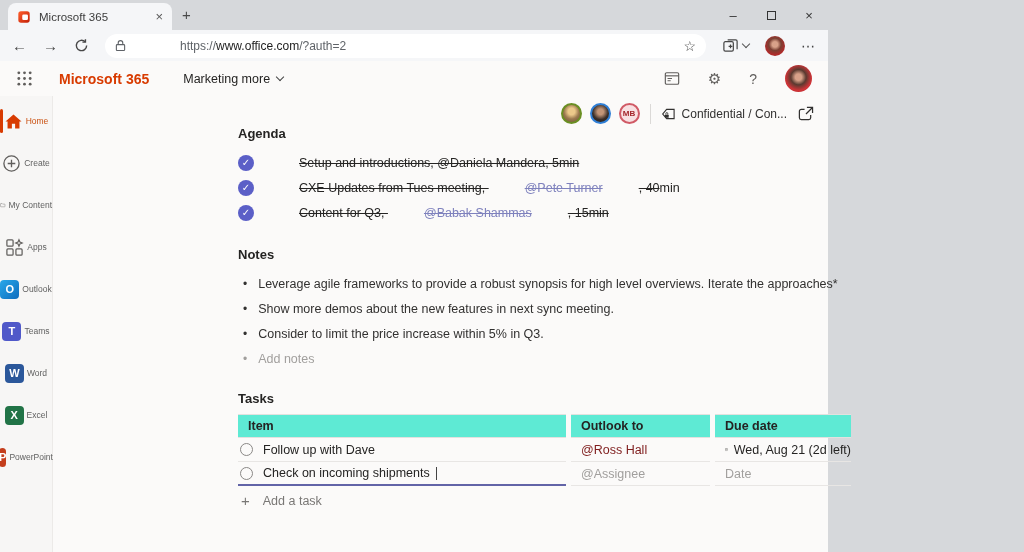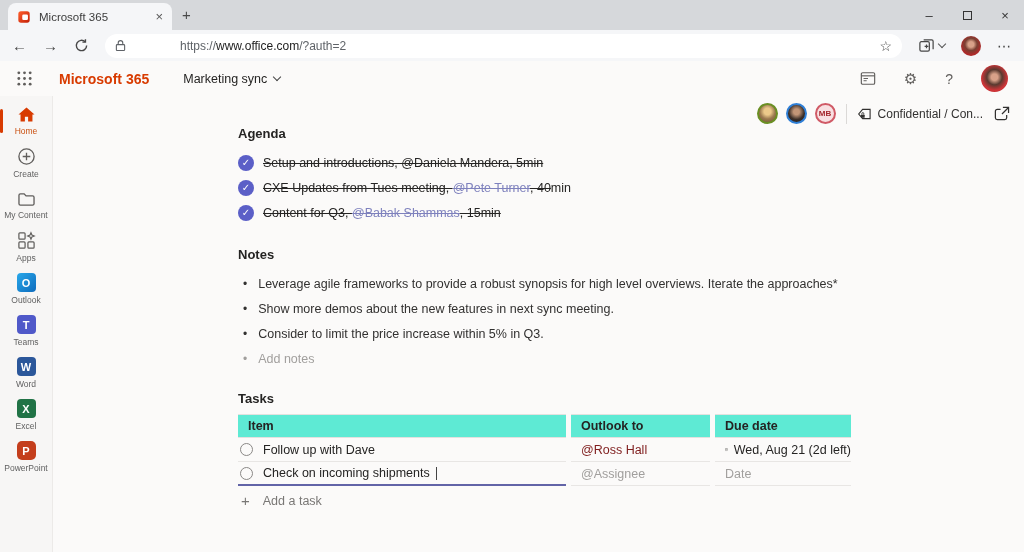--- a/index.html
+++ b/index.html
@@ -1,18 +1,18 @@
 <!DOCTYPE html>
 <html><head>
 <meta charset="utf-8">
 <style>
   * { margin:0; padding:0; box-sizing:border-box; }
   html,body { width:1024px; height:552px; overflow:hidden; }
   body { font-family:"Liberation Sans", sans-serif; background:#d6d8db; position:relative; }
-  .screen { position:absolute; inset:0; width:1024px; height:552px; }
+  .screen { position:absolute; inset:0; width:828px; height:552px; }
 
   
   .tabstrip { position:absolute; top:0; left:0; right:0; height:30px; background:#d6d8db; }
   .tab { position:absolute; left:8px; top:3px; width:164px; height:27px; background:#f5f6f8;
          border-radius:8px 8px 0 0; display:flex; align-items:center; padding:0 9px; gap:8px; }
   .favicon { width:14px; height:14px; flex:0 0 auto; }
   .tab-title { font-size:11.5px; color:#3c3c3c; flex:1; white-space:nowrap; overflow:hidden; }
   .tab-close { font-size:13px; color:#5a5a5a; cursor:default; line-height:1; }
   .newtab { position:absolute; left:182px; top:6px; font-size:15px; color:#4a4a4a; }
   .wincontrols { position:absolute; right:0; top:0; height:30px; display:flex; }
@@ -45,21 +45,21 @@
   .doc-title .chev { border-color:#444; }
   .appheader-right { margin-left:auto; display:flex; align-items:center; gap:28px; }
   .hd-ic { color:#605e5c; font-size:15px; line-height:1; }
   .help-ic { font-size:14px; color:#605e5c; }
   .header-avatar { width:27px; height:27px; border-radius:50%;
       background:radial-gradient(circle at 50% 45%, #d8a189 16%, #5a3a30 38%, #d13438 66%, #9d2025 100%); }
 
   
   .appbody { position:absolute; top:96px; left:0; right:0; bottom:0; display:flex; }
   .sidebar { width:53px; background:#f7f6f5; border-right:1px solid #eceae8; padding-top:4px; }
-  .sb-item { position:relative; height:42px; display:flex; flex-direction:column; align-items:center;
+  .sb-item { position:relative; height:42px; display:flex; flex-direction:row; align-items:center;
              justify-content:center; gap:3px; }
   .sb-label { font-size:8.5px; color:#616161; white-space:nowrap; }
   .sb-item.active .sb-label { color:#ca5010; }
   .sb-indicator { position:absolute; left:0; top:9px; width:3px; height:24px; background:#d83b01;
                   border-radius:2px; }
   .appicon { width:19px; height:19px; border-radius:4px; color:#fff; font-size:11px; font-weight:bold;
              display:flex; align-items:center; justify-content:center; }
   .ic-outlook { background:linear-gradient(135deg,#28a8ea,#0f6cbd); }
   .ic-teams { background:#5059c9; }
   .ic-word { background:#2b579a; }
@@ -84,21 +84,21 @@
   .sens-text { font-size:12px; color:#323130; }
 
   
   .sections { position:absolute; left:185px; top:30px; width:640px; }
   .sec-heading { font-size:13px; font-weight:bold; color:#252423; }
   .agenda-list { margin-top:9px; }
   .ag-row { height:25px; display:flex; align-items:center; gap:9px; }
   .ag-check { width:16px; height:16px; border-radius:50%; background:#5b5fc7; color:#fff;
               font-size:10px; display:flex; align-items:center; justify-content:center; flex:0 0 auto; }
   .ag-text { font-size:12.5px; color:#252423; white-space:nowrap; }
-  .struck { text-decoration:line-through; text-decoration-thickness:1px; }
+  .struck { text-decoration:line-through; text-decoration-thickness:1px;margin-left:36px; }
   .mention { color:#7e81bd; }
 
   .notes-sec { margin-top:22px; }
   .note-row { height:25px; display:flex; align-items:center; gap:11px; padding-left:5px; }
   .note-bullet { font-size:12px; color:#323130; }
   .note-text { font-size:12.5px; color:#323130; white-space:nowrap; }
   .note-row.placeholder .note-bullet, .note-row.placeholder .note-text { color:#a19f9d; }
 
   .tasks-sec { margin-top:20px; }
   .task-table { margin-top:8px; width:613px; }
@@ -188,21 +188,21 @@
         <circle cx="3" cy="9" r="1.5"></circle>
           <circle cx="9" cy="9" r="1.5"></circle>
           <circle cx="15" cy="9" r="1.5"></circle>
         <circle cx="3" cy="15" r="1.5"></circle>
           <circle cx="9" cy="15" r="1.5"></circle>
           <circle cx="15" cy="15" r="1.5"></circle>
       </g>
     </svg>
     <span class="brand">Microsoft 365</span>
     <span class="doc-title">
-        <span>Marketing sync</span>
+        <span>Marketing more</span>
         <span class="chev"></span>
       </span>
     <div class="appheader-right">
       <svg width="16" height="15" viewBox="0 0 18 16">
         <rect x="1.5" y="1.5" width="15" height="13" rx="1.5" fill="none" stroke="#605e5c" stroke-width="1.3"></rect>
         <path d="M1.5 5h15" stroke="#605e5c" stroke-width="1.3"></path>
         <path d="M4 8h5M4 10.5h3.5" stroke="#605e5c" stroke-width="1.1"></path>
       </svg>
       <span class="hd-ic">⚙</span>
       <span class="help-ic">?</span>

